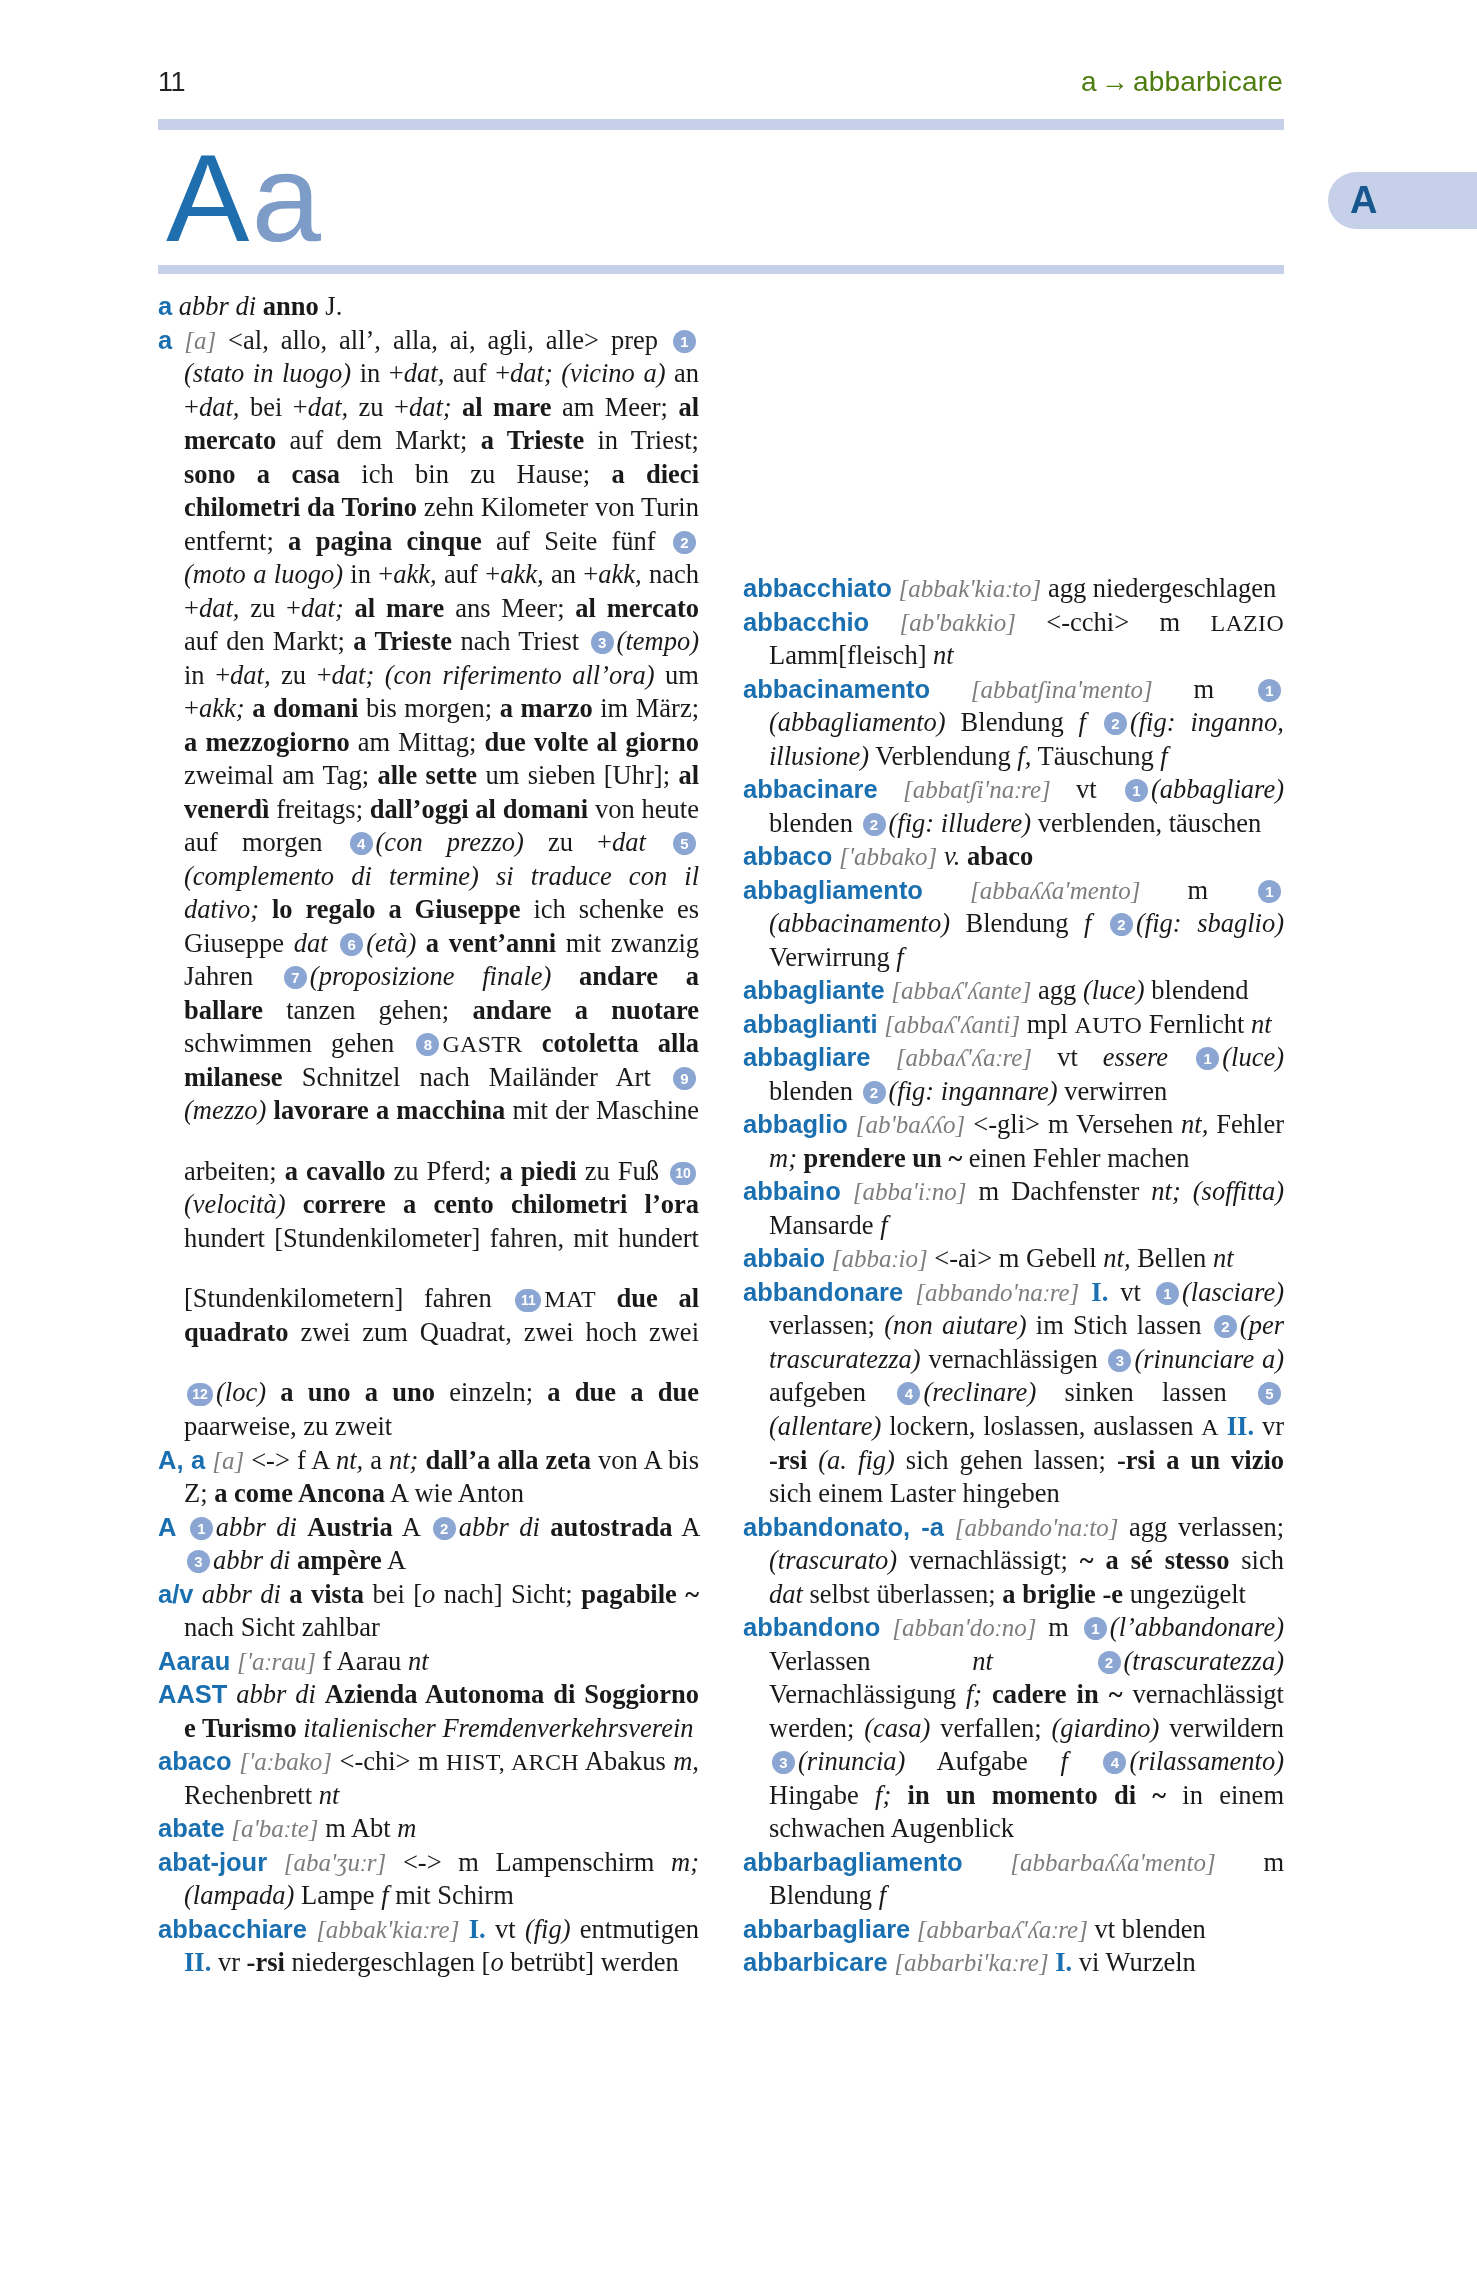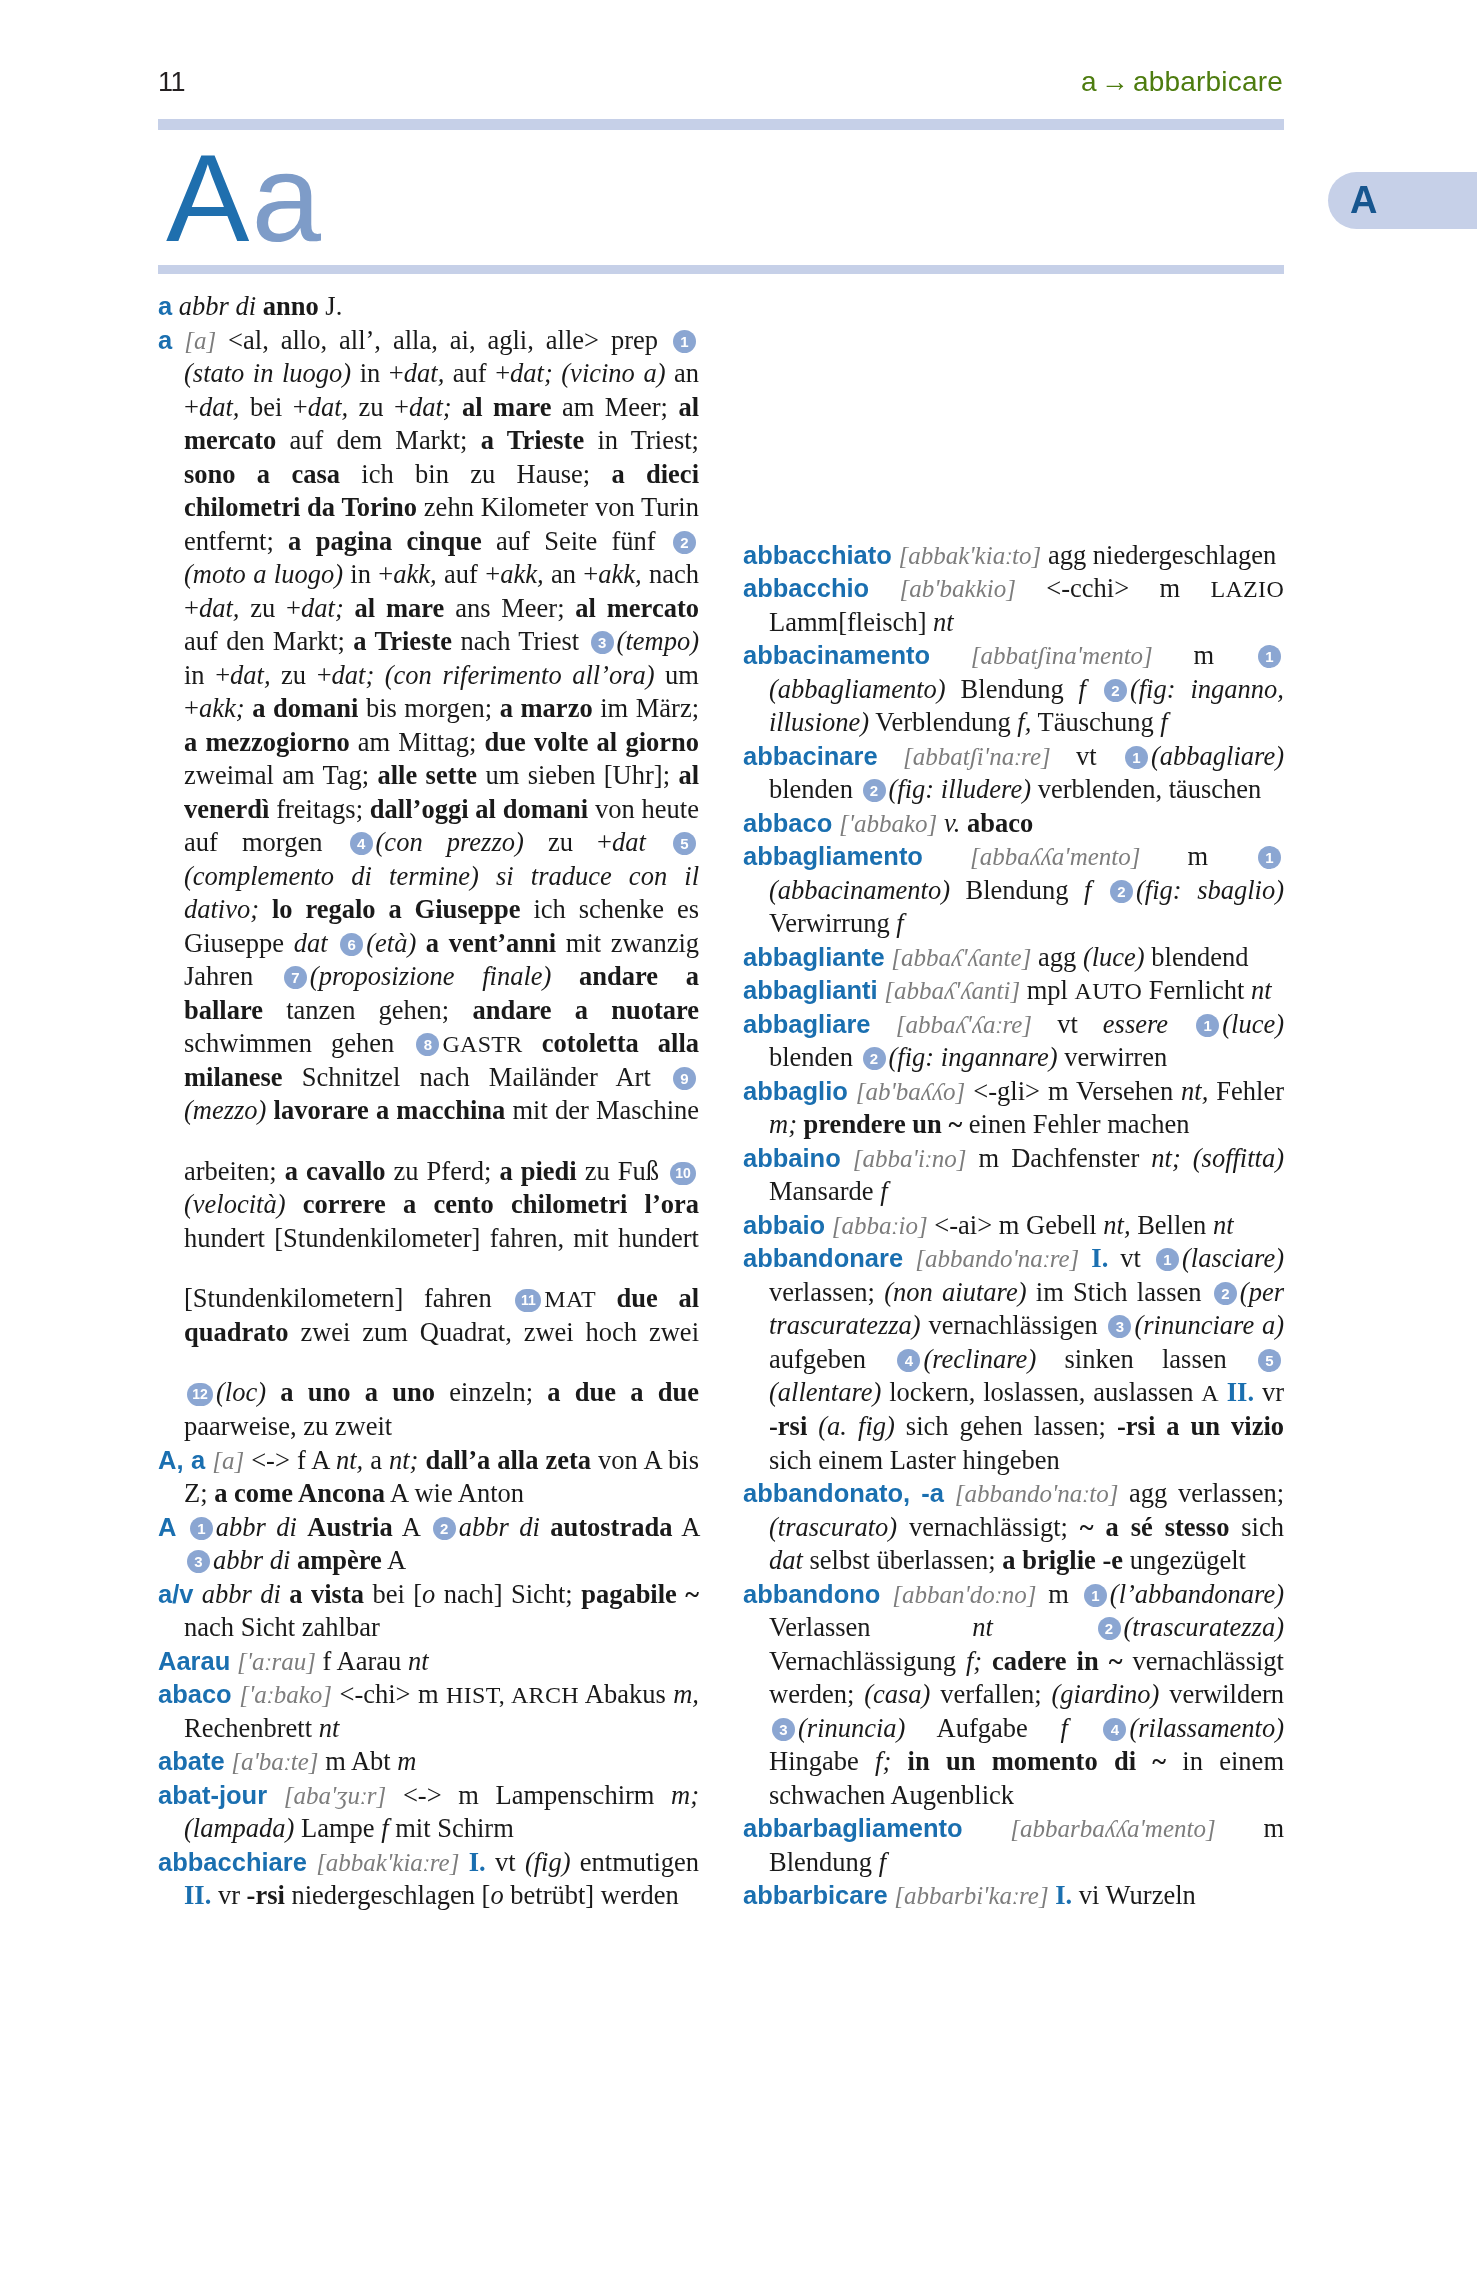--- a/index.html
+++ b/index.html
@@ -230,20 +230,21 @@
         <span class="sense wide">12</span><span class="i">(loc)</span> <span class="b">a uno a uno</span> einzeln; <span class="b">a due a due</span> paarweise, zu zweit</p>
 
       <p class="entry"><span class="hw">A, a</span> <span class="ipa">[a]</span> &lt;-&gt; <span class="gram">f</span> A <span class="i">nt,</span> a <span class="i">nt;</span> <span class="b">dall’a alla zeta</span> von A bis Z; <span class="b">a come Ancona</span> A wie Anton</p>
 
       <p class="entry"><span class="hw">A</span> <span class="sense">1</span><span class="i">abbr di</span> <span class="b">Austria</span> A <span class="sense">2</span><span class="i">abbr di</span> <span class="b">autostrada</span> A <span class="sense">3</span><span class="i">abbr di</span> <span class="b">ampère</span> A</p>
 
       <p class="entry"><span class="hw">a/v</span> <span class="i">abbr di</span> <span class="b">a vista</span> bei [<span class="i">o</span> nach] Sicht; <span class="b">pagabile ~</span> nach Sicht zahlbar</p>
 
       <p class="entry"><span class="hw">Aarau</span> <span class="ipa">['aːrau]</span> <span class="gram">f</span> Aarau <span class="i">nt</span></p>
 
+      <p class="entry"><span class="hw">AAST</span> <span class="i">abbr di</span> <span class="b">Azienda Autonoma di Soggiorno e Turismo</span> <span class="i">italienischer Fremdenverkehrsverein</span></p>
 
 
       <p class="entry"><span class="hw">abaco</span> <span class="ipa">['aːbako]</span> &lt;-chi&gt; <span class="gram">m</span> <span class="sc">HIST, ARCH</span> Abakus <span class="i">m,</span> Rechenbrett <span class="i">nt</span></p>
 
       <p class="entry"><span class="hw">abate</span> <span class="ipa">[a'baːte]</span> <span class="gram">m</span> Abt <span class="i">m</span></p>
 
       <p class="entry"><span class="hw">abat-jour</span> <span class="ipa">[aba'ʒuːr]</span> &lt;-&gt; <span class="gram">m</span> Lampenschirm <span class="i">m; (lampada)</span> Lampe <span class="i">f</span> mit Schirm</p>
 
       <p class="entry"><span class="hw">abbacchiare</span> <span class="ipa">[abbak'kiaːre]</span> <span class="rn">I.</span> <span class="gram">vt</span> <span class="i">(fig)</span> entmutigen <span class="rn">II.</span> <span class="gram">vr</span> <span class="b">-rsi</span> niedergeschlagen [<span class="i">o</span> betrübt] werden</p>
 
@@ -277,18 +278,19 @@
       <p class="entry"><span class="hw">abbaio</span> <span class="ipa">[abbaːio]</span> &lt;-ai&gt; <span class="gram">m</span> Gebell <span class="i">nt,</span> Bellen <span class="i">nt</span></p>
 
       <p class="entry"><span class="hw">abbandonare</span> <span class="ipa">[abbando'naːre]</span> <span class="rn">I.</span> <span class="gram">vt</span> <span class="sense">1</span><span class="i">(lasciare)</span> verlassen; <span class="i">(non aiutare)</span> im Stich lassen <span class="sense">2</span><span class="i">(per trascuratezza)</span> vernachlässigen <span class="sense">3</span><span class="i">(rinunciare a)</span> aufgeben <span class="sense">4</span><span class="i">(reclinare)</span> sinken lassen <span class="sense">5</span><span class="i">(allentare)</span> lockern, loslassen, auslassen <span class="sc">A</span> <span class="rn">II.</span> <span class="gram">vr</span> <span class="b">-rsi</span> <span class="i">(a. fig)</span> sich gehen lassen; <span class="b">-rsi a un vizio</span> sich einem Laster hingeben</p>
 
       <p class="entry"><span class="hw">abbandonato, -a</span> <span class="ipa">[abbando'naːto]</span> <span class="gram">agg</span> verlassen; <span class="i">(trascurato)</span> vernachlässigt; <span class="b">~ a sé stesso</span> sich <span class="i">dat</span> selbst überlassen; <span class="b">a briglie -e</span> ungezügelt</p>
 
       <p class="entry"><span class="hw">abbandono</span> <span class="ipa">[abban'doːno]</span> <span class="gram">m</span> <span class="sense">1</span><span class="i">(l’abbandonare)</span> Verlassen <span class="i">nt</span> <span class="sense">2</span><span class="i">(trascuratezza)</span> Vernachlässigung <span class="i">f;</span> <span class="b">cadere in ~</span> vernachlässigt werden; <span class="i">(casa)</span> verfallen; <span class="i">(giardino)</span> verwildern <span class="sense">3</span><span class="i">(rinuncia)</span> Aufgabe <span class="i">f</span> <span class="sense">4</span><span class="i">(rilassamento)</span> Hingabe <span class="i">f;</span> <span class="b">in un momento di ~</span> in einem schwachen Augenblick</p>
 
       <p class="entry"><span class="hw">abbarbagliamento</span> <span class="ipa">[abbarbaʎʎa'mento]</span> <span class="gram">m</span> Blendung <span class="i">f</span></p>
 
+      <p class="entry"><span class="hw">abbarbagliare</span> <span class="ipa">[abbarbaʎ'ʎaːre]</span> <span class="gram">vt</span> blenden</p>
 
       <p class="entry"><span class="hw">abbarbicare</span> <span class="ipa">[abbarbi'kaːre]</span> <span class="rn">I.</span> <span class="gram">vi</span> Wurzeln</p>
 
     </div>
   </div>
 </div>
 
 </body></html>

